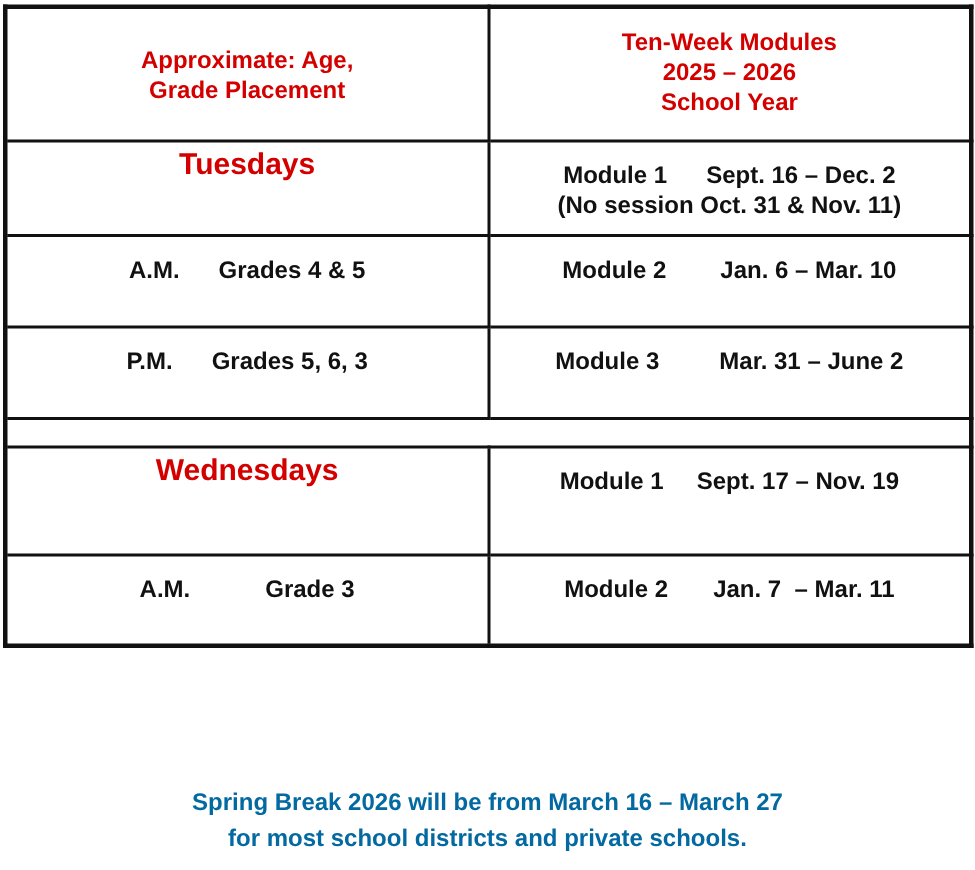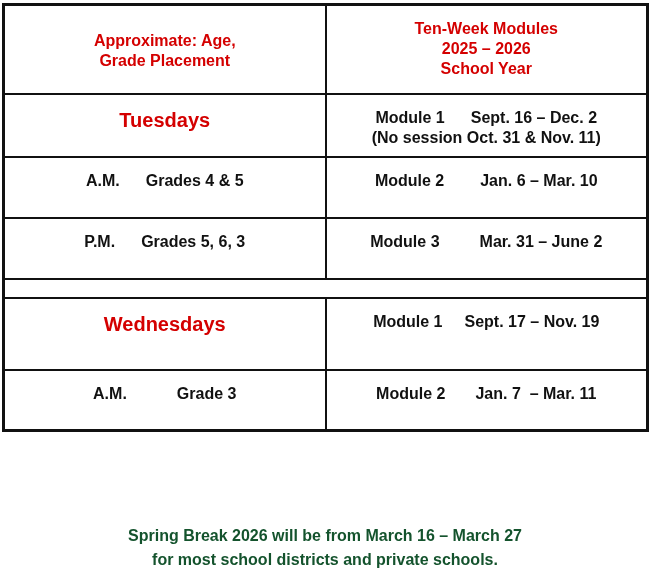--- a/index.html
+++ b/index.html
@@ -40,21 +40,21 @@
     .hdr-left { padding-top: 4px !important; }
     .row-header { height: 89px; }
     .row-day { height: 63px; }
     .row-slot { height: 61px; }
     .row-spacer td { height: 17px; }
     .row-day2 { height: 72px; }
     .day-label {
       font-size: 20px;
       line-height: 24px;
       display: block;
-      padding-top: 13px;
+      padding-top: 3px;
     }
     .cell-text {
       display: block;
       padding-top: 13px;
       white-space: pre;
     }
     .note-text {
       display: block;
       font-weight: bold;
       font-size: 16px;
@@ -64,21 +64,21 @@
     .gap { display: inline-block; }
     .footer {
       position: absolute;
       left: 0;
       top: 524px;
       width: 650px;
       text-align: center;
       font-weight: bold;
       font-size: 16px;
       line-height: 24px;
-      color: #14532d;
+      color: #0369a1;
     }
     .footer span { display: block; }
   </style>
 </head>
 <body>
 
 <table class="schedule-table">
   <colgroup>
     <col class="col-left">
     <col class="col-right">

